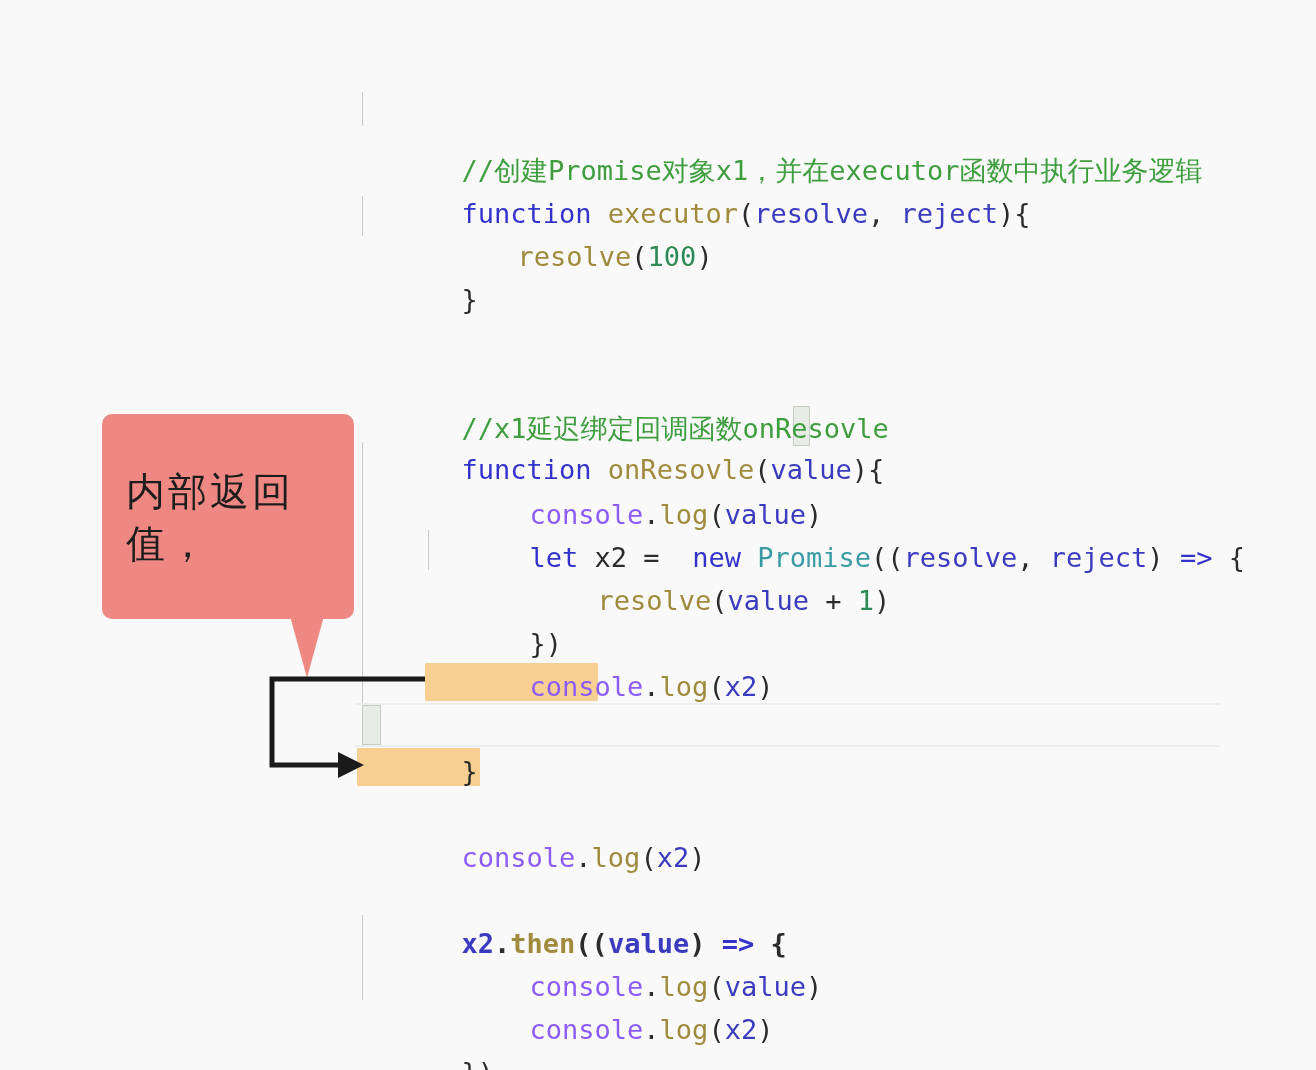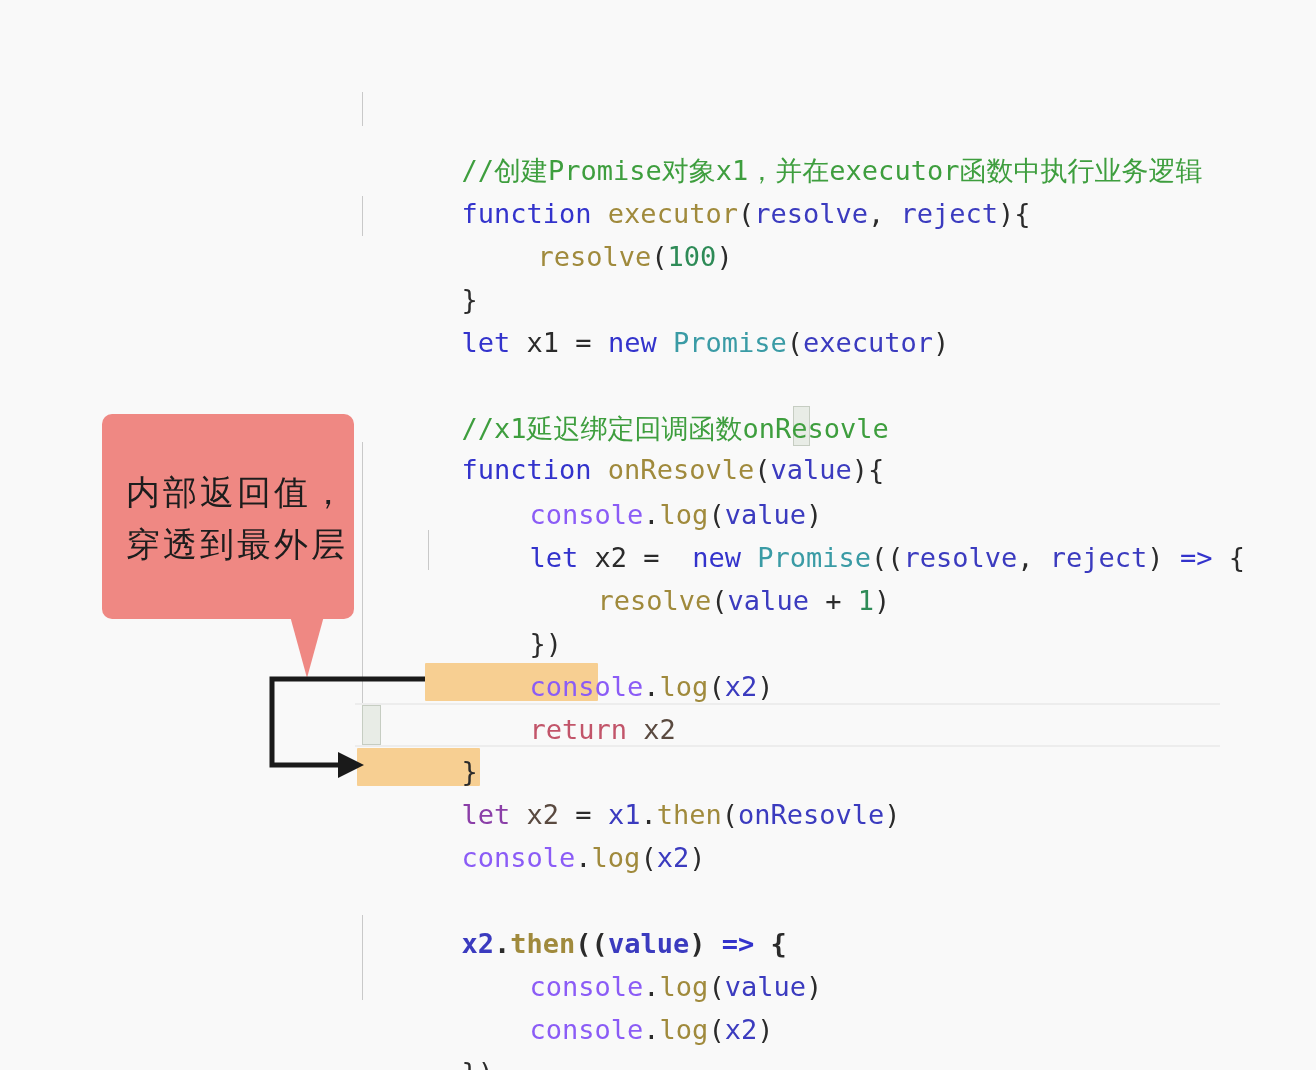--- a/index.html
+++ b/index.html
@@ -85,21 +85,21 @@
   
   .callout {
     position: absolute;
     background: #ef8883;
     border-radius: 10px;
     box-sizing: border-box;
   }
   .callout-text {
     font-family: "DejaVu Sans", sans-serif;
     color: #1d1d1d;
-    font-size: 34px;
+    font-size: 39px;
     line-height: 52px;
     letter-spacing: 3px;
     padding: 52px 0 0 24px;
     white-space: pre-line;
   }
   .callout-tail {
     position: absolute;
     width: 0;
     height: 0;
     border-left: 17px solid transparent;
@@ -133,31 +133,28 @@
     <div class="brace-box" style="left:362px; top:705px; width:19px; height:40px;"></div>
 
     <div class="code-line" style="top:106px;">
       <span class="t-comment">//创建Promise对象x1，并在executor函数中执行业务逻辑</span>
     </div>
 
     <div class="code-line" style="top:149px;">
       <span class="t-keyword">function</span><span class="t-plain"> </span><span class="t-func">executor</span><span class="t-plain">(</span><span class="t-param">resolve</span><span class="t-plain">, </span><span class="t-param">reject</span><span class="t-plain">){</span>
     </div>
 
-    <div class="code-line" style="top:192px; left:440px;">
+    <div class="code-line" style="top:192px; left:420px;">
       <span class="t-func">resolve</span><span class="t-plain">(</span><span class="t-num">100</span><span class="t-plain">)</span>
     </div>
 
     <div class="code-line" style="top:235px;">
       <span class="t-plain">}</span>
     </div>
 
-    <div class="code-line" style="top:278px;">
-      <span class="t-keyword">let</span><span class="t-plain"> </span><span class="t-plain">x1</span><span class="t-plain"> = </span><span class="t-keyword">new</span><span class="t-plain"> </span><span class="t-class">Promise</span><span class="t-plain">(</span><span class="t-param">executor</span><span class="t-plain">)</span>
-    </div>
 
     <div class="code-line" style="top:364px;">
       <span class="t-comment">//x1延迟绑定回调函数onResovle</span>
     </div>
 
     <div class="code-line" style="top:405px;">
       <span class="t-keyword">function</span><span class="t-plain"> </span><span class="t-func">onResovle</span><span class="t-plain">(</span><span class="t-param">value</span><span class="t-plain">)</span><span class="t-plain">{</span>
     </div>
 
     <div class="code-line" style="top:450px; left:432px;">
@@ -173,31 +170,25 @@
     </div>
 
     <div class="code-line" style="top:579px; left:432px;">
       <span class="t-plain">})</span>
     </div>
 
     <div class="code-line" style="top:622px; left:432px;">
       <span class="t-obj">console</span><span class="t-plain">.</span><span class="t-func">log</span><span class="t-plain">(</span><span class="t-param">x2</span><span class="t-plain">)</span>
     </div>
 
-    <div class="code-line" style="top:665px; left:432px;">
-      <span class="t-return">return</span><span class="t-plain"> </span><span class="t-var-dark">x2</span>
-    </div>
 
     <div class="code-line" style="top:707px;">
       <span class="t-plain">}</span>
     </div>
 
-    <div class="code-line" style="top:750px;">
-      <span class="t-let-purple">let</span><span class="t-plain"> </span><span class="t-var-dark">x2</span><span class="t-plain"> = </span><span class="t-param">x1</span><span class="t-plain">.</span><span class="t-func">then</span><span class="t-plain">(</span><span class="t-param">onResovle</span><span class="t-plain">)</span>
-    </div>
 
     <div class="code-line" style="top:793px;">
       <span class="t-obj">console</span><span class="t-plain">.</span><span class="t-func">log</span><span class="t-plain">(</span><span class="t-param">x2</span><span class="t-plain">)</span>
     </div>
 
     <div class="code-line" style="top:879px;font-weight:bold;">
       <span class="t-param">x2</span><span class="t-plain">.</span><span class="t-func">then</span><span class="t-plain">((</span><span class="t-param">value</span><span class="t-plain">) </span><span class="t-arrow">=&gt;</span><span class="t-plain"> {</span>
     </div>
 
     <div class="code-line" style="top:922px; left:432px;">
@@ -209,21 +200,20 @@
     </div>
 
     <div class="code-line" style="top:1008px;">
       <span class="t-plain">})</span>
     </div>
 
   </div>
 
   <div class="callout" style="left:102px; top:414px; width:252px; height:205px;">
     <div class="callout-text">内部返回值，</div>
-    <div class="callout-text" style="padding-top:0;">穿透到最外层</div>
   </div>
   <div class="callout-tail" style="left:290px; top:616px;"></div>
 
   <svg class="connector" width="1316" height="1070">
     <polyline points="425,679 272,679 272,765 338,765" fill="none" stroke="#1a1a1a" stroke-width="5"></polyline>
     <polygon points="338,752 364,765 338,778" fill="#1a1a1a"></polygon>
   </svg>
 
 </div>
 

